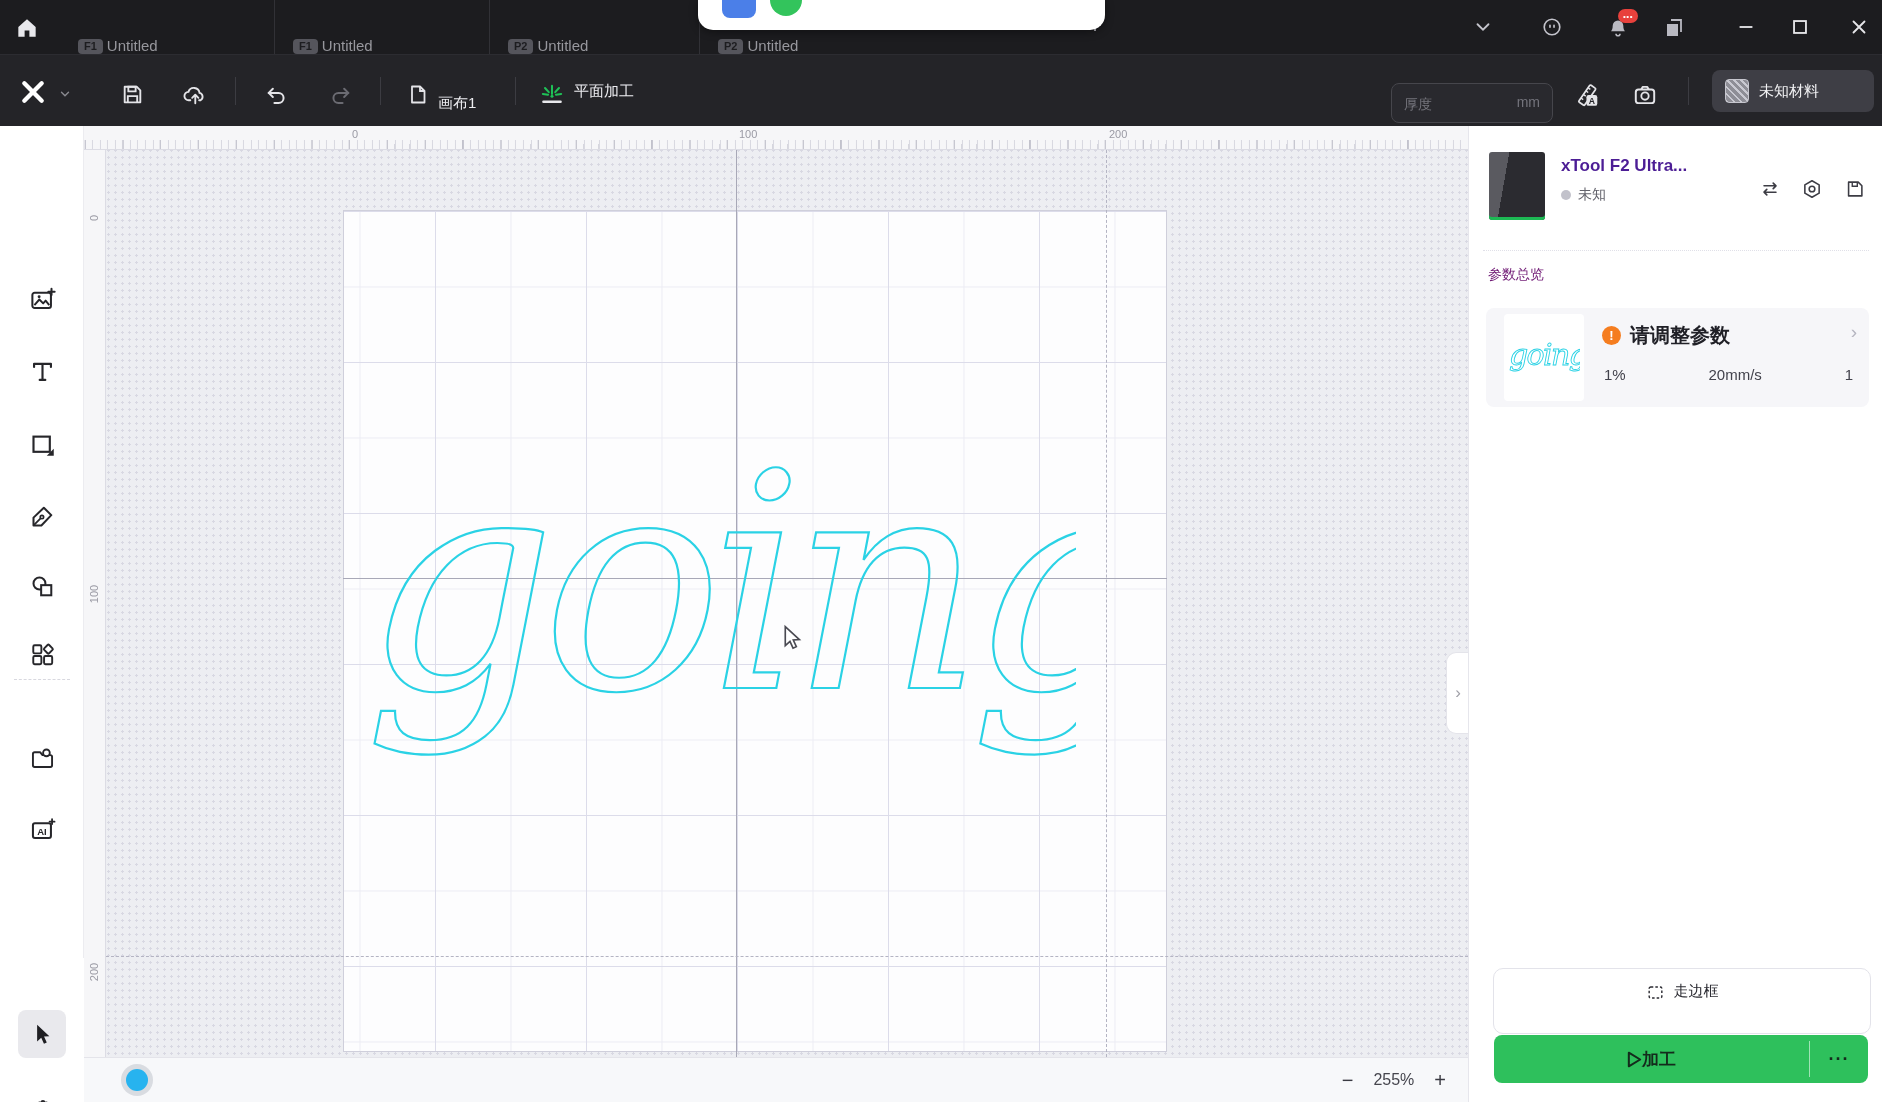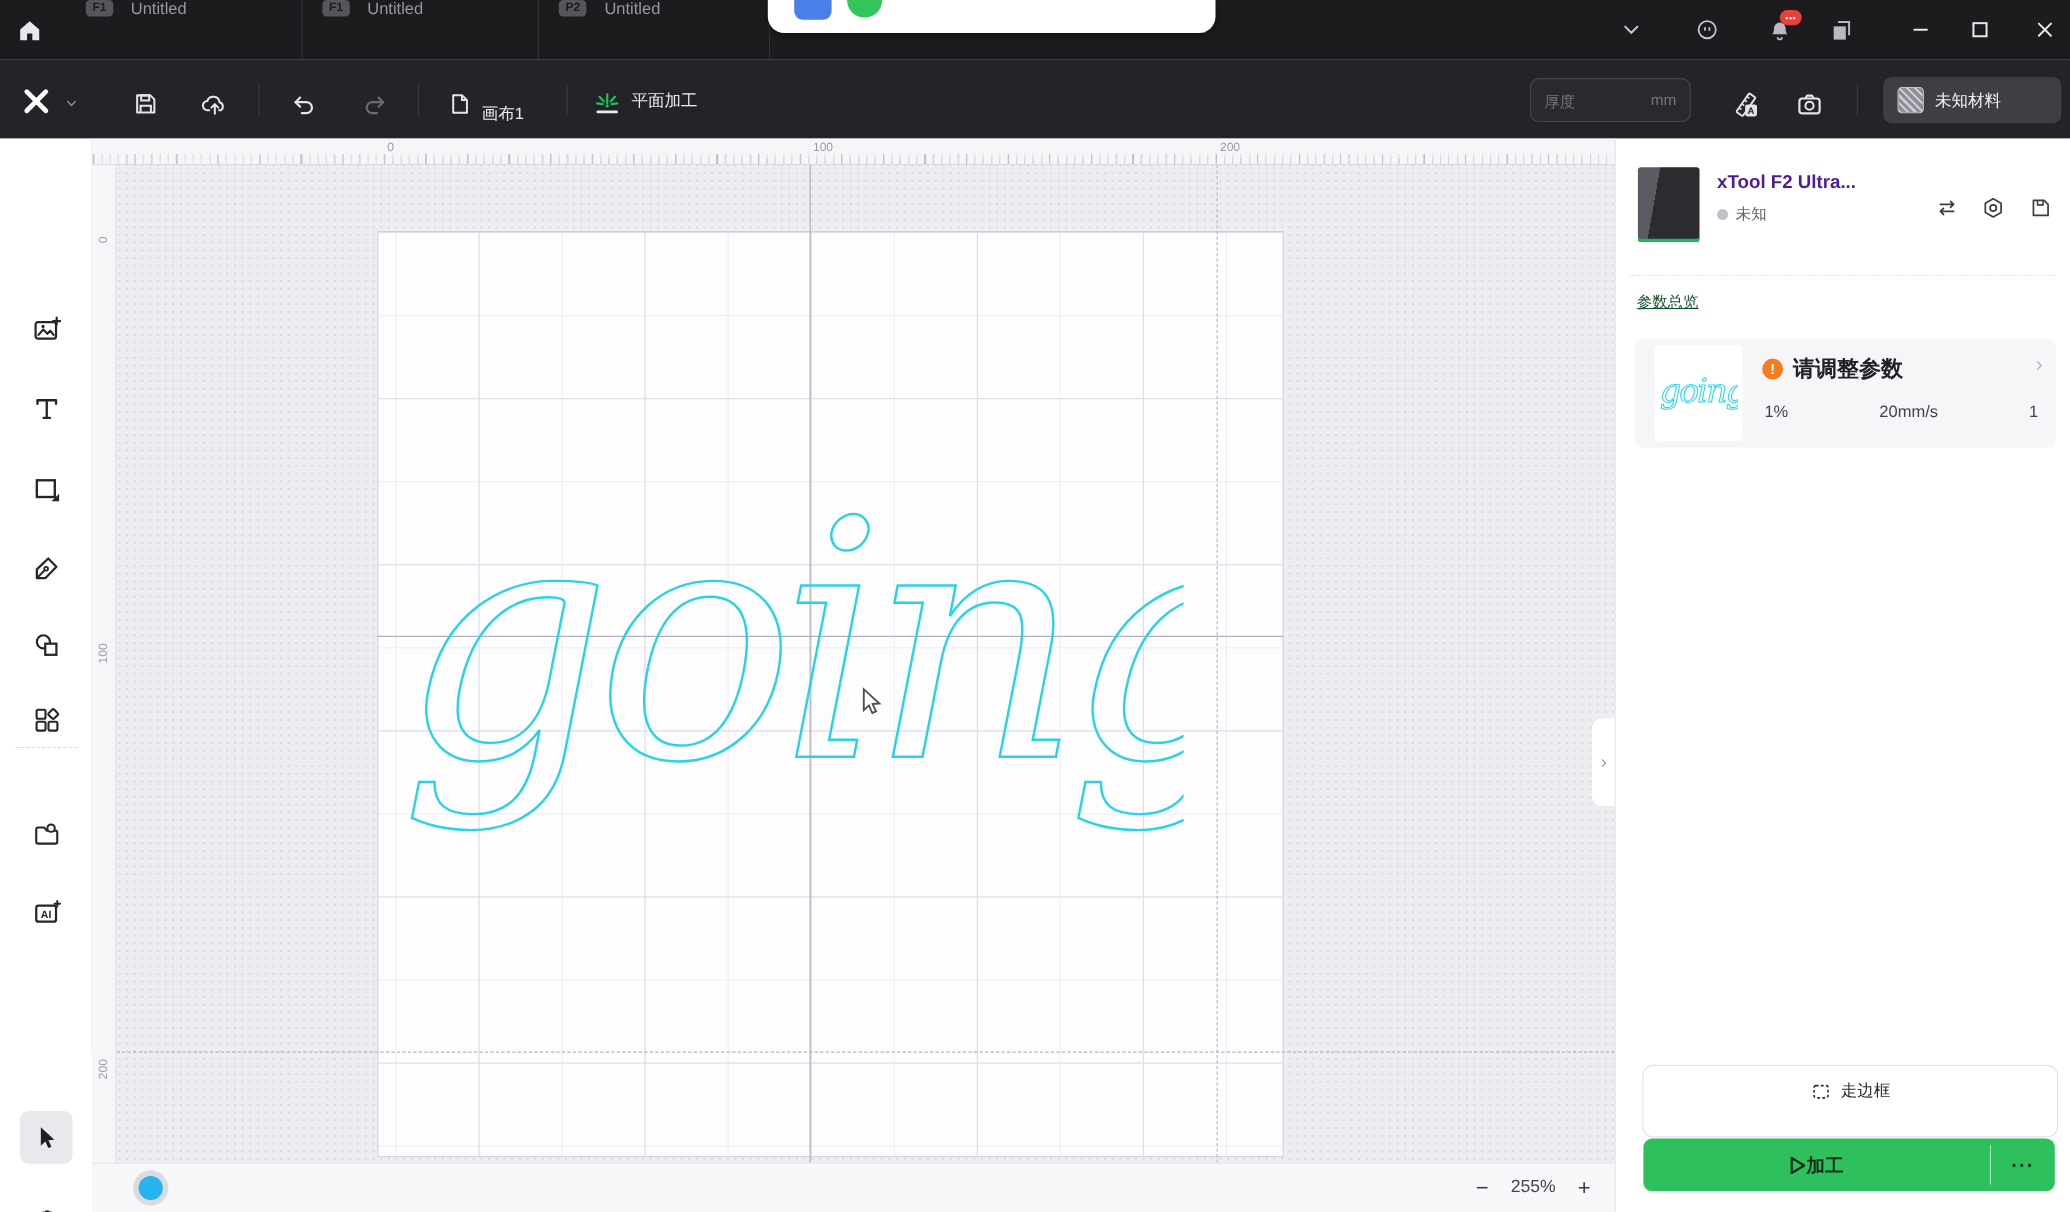--- a/index.html
+++ b/index.html
@@ -1,36 +1,36 @@
 <!DOCTYPE html>
 <html><head>
 <meta charset="utf-8">
 <style>
   html,body{margin:0;padding:0;background:#111;}
   #stage{position:relative;width:1882px;height:1102px;overflow:hidden;background:#fff;
          font-family:"Liberation Sans","DejaVu Sans",sans-serif;-webkit-font-smoothing:antialiased;}
   .abs{position:absolute;}
   
   #tabbar{left:0;top:0;width:1882px;height:54px;background:#1c1c1f;}
-  .tab{top:0;height:54px;display:flex;align-items:flex-start;gap:16px;padding-left:18px;box-sizing:border-box;border-right:1px solid #313136;}
+  .tab{top:0;height:54px;display:flex;align-items:flex-end;gap:4px;padding-left:18px;box-sizing:border-box;border-right:1px solid #313136;}
   .tab-badge{background:#55555c;color:#1d1d20;font-size:11px;font-weight:bold;padding:2px 6px;border-radius:4px;line-height:1;}
   .tab-label{color:#97979d;font-size:15px;white-space:nowrap;}
   #tab-active{left:855px;top:6px;width:222px;height:48px;background:#39393f;border-radius:10px 10px 0 0;display:flex;align-items:center;gap:10px;padding:0 10px 0 12px;box-sizing:border-box;}
   .tab-badge-light{background:#fff;color:#222428;font-size:12px;font-weight:600;padding:4px 9px;border-radius:6px;line-height:1;white-space:nowrap;}
   .tab-label-active{color:#fff;font-size:16px;font-weight:600;white-space:nowrap;}
   .tab-close{color:#a2a2aa;font-size:15px;margin-left:2px;}
   #tab-plus{left:1088px;top:13px;color:#bcbcc4;font-size:24px;font-weight:300;line-height:1;}
   .winctl{top:16px;width:22px;height:22px;}
   
   #overlay-bubble{left:698px;top:0;width:407px;height:30px;background:#fff;border-radius:0 0 15px 15px;overflow:hidden;z-index:40;box-shadow:0 2px 8px rgba(0,0,0,.4);}
   
   #toolbar{left:0;top:54px;width:1882px;height:72px;background:#242428;border-top:1px solid #2c2c31;box-sizing:border-box;}
   .tsep{top:22px;width:1px;height:28px;background:#3c3c42;}
   .tool-label{color:#ececf0;font-size:15px;top:27px;}
-  #thickness-box{left:1391px;top:16px;width:146px;height:40px;border:1px solid #46464c;background:#29292e;border-radius:8px;box-sizing:border-box;}
+  #thickness-box{left:1391px;top:28px;width:162px;height:40px;border:1px solid #46464c;background:#29292e;border-radius:8px;box-sizing:border-box;}
   #thickness-box input{position:absolute;left:10px;top:4px;width:100px;height:30px;background:transparent;border:none;outline:none;color:#d5d5da;font-size:14px;font-family:inherit;}
   #thickness-box input::placeholder{color:#74747c;}
   #thickness-unit{position:absolute;right:12px;top:10px;color:#74747c;font-size:14px;}
   #material-btn{left:1712px;top:15px;width:162px;height:42px;background:#3e3e45;border-radius:8px;display:flex;align-items:center;gap:10px;padding-left:13px;box-sizing:border-box;}
   #material-swatch{width:22px;height:22px;border-radius:4px;border:1px solid #c6c6ce;
      background:repeating-linear-gradient(45deg,#c9c9d1 0 2px,#8e8e96 2px 5px);}
   #material-label{color:#f2f2f4;font-size:15px;}
   
   #sidebar{left:0;top:126px;width:84px;height:832px;background:#fff;border-right:1px solid #ececf0;box-sizing:border-box;}
   .side-btn{left:18px;width:48px;height:48px;display:flex;align-items:center;justify-content:center;border-radius:8px;}
@@ -66,21 +66,21 @@
   #zoomctl .zbtn{font-size:20px;line-height:1;color:#3a3a42;}
   
   #rightpanel{left:1468px;top:126px;width:414px;height:976px;background:#fff;border-left:1px solid #e6e6ec;box-sizing:border-box;}
   #device-img{left:20px;top:26px;width:56px;height:68px;border-radius:3px;
      background:linear-gradient(100deg,#5a5a60 0 30%,#2b2b30 30% 100%);box-shadow:inset 0 -3px 0 #1db954;}
   #device-name{left:92px;top:30px;font-size:17px;font-weight:600;color:#4c1d95;}
   #device-status{left:92px;top:60px;display:flex;align-items:center;gap:7px;color:#62626b;font-size:14px;}
   .status-dot{width:10px;height:10px;border-radius:50%;background:#c2c2cb;}
   .dev-ico{top:52px;width:22px;height:22px;}
   #panel-divider{left:14px;top:124px;width:386px;border-top:1px dotted #e0e0e8;}
-  #params-title{left:19px;top:140px;font-size:14px;color:#14532d;text-decoration:underline;}
+  #params-title{left:19px;top:140px;font-size:14px;color:#701a75;}
   #param-card{left:17px;top:182px;width:383px;height:99px;background:#f6f6f9;border-radius:8px;}
   #param-thumb{left:18px;top:6px;width:80px;height:87px;background:#fff;border-radius:4px;display:flex;align-items:center;justify-content:center;}
   #warn-row{left:116px;top:14px;display:flex;align-items:center;gap:9px;}
   #warn-ico{width:19px;height:19px;border-radius:50%;background:#f57d20;color:#fff;font-size:13px;font-weight:bold;display:flex;align-items:center;justify-content:center;line-height:1;}
   #warn-text{font-size:20px;font-weight:600;color:#202027;}
   #card-chevron{right:12px;top:13px;color:#b5b5c0;font-size:19px;}
   #param-values{left:118px;right:16px;top:58px;display:flex;justify-content:space-between;color:#42424c;font-size:15px;}
   #frame-btn{left:24px;top:842px;width:378px;height:66px;background:#fff;border:1px solid #e3e3ea;border-radius:10px;box-sizing:border-box;display:flex;justify-content:center;gap:9px;padding-top:13px;color:#2a2a31;font-size:15px;}
   #process-btn{left:25px;top:909px;width:374px;height:48px;background:#2ec05c;border-radius:8px;}
   #process-main{left:0;top:0;width:315px;height:48px;display:flex;align-items:center;justify-content:center;gap:0;color:#142b1c;font-size:17px;font-weight:600;}

